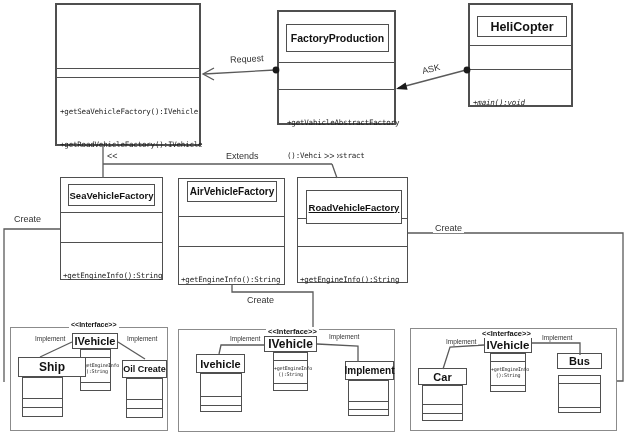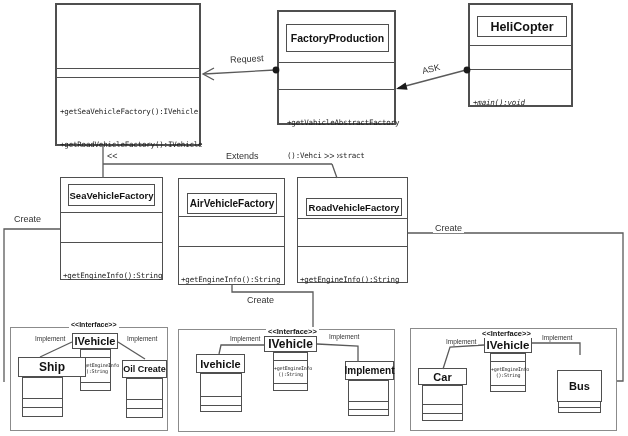--- a/index.html
+++ b/index.html
@@ -99,32 +99,32 @@
       <span>SeaVehicleFactory</span>
     </div>
     <div class="hline" style="top:34px;"></div>
     <div class="hline" style="top:64px;"></div>
     <div class="methods" style="left:2px;top:70px;">
       <div>+getEngineInfo():String</div>
     </div>
   </div>
 
   <div class="box thin" style="left:178px;top:178px;width:107px;height:107px;">
-    <div class="tbox" style="left:8px;top:14px;width:90px;height:21px;font-size:10px;">
+    <div class="tbox" style="left:8px;top:2px;width:90px;height:21px;font-size:10px;">
       <span>AirVehicleFactory</span>
     </div>
     <div class="hline" style="top:37px;"></div>
     <div class="hline" style="top:67px;"></div>
     <div class="methods" style="left:2px;top:73px;">
       <div>+getEngineInfo():String</div>
     </div>
   </div>
 
   <div class="box thin" style="left:297px;top:177px;width:111px;height:106px;">
-    <div class="tbox" style="left:8px;top:20px;width:96px;height:18px;font-size:9.5px;">
+    <div class="tbox" style="left:8px;top:12px;width:96px;height:34px;font-size:9.5px;text-decoration:underline;">
       <span>RoadVehicleFactory</span>
     </div>
     <div class="hline" style="top:40px;"></div>
     <div class="hline" style="top:68px;"></div>
     <div class="methods" style="left:2px;top:74px;">
       <div>+getEngineInfo():String</div>
     </div>
   </div>
 
   <div class="lbl" style="left:12px;top:214px;font-size:9px;">Create</div>
@@ -206,21 +206,21 @@
   </div>
   <div class="lbl" style="left:444px;top:338px;font-size:6.5px;">Implement</div>
   <div class="lbl" style="left:540px;top:334px;font-size:6.5px;">Implement</div>
   <div class="tbox" style="left:418px;top:368px;width:49px;height:17px;font-size:11px;">
     <span>Car</span>
   </div>
   <div class="comp" style="left:422px;top:385px;width:41px;height:36px;">
     <div class="hline" style="top:18px;"></div>
     <div class="hline" style="top:27px;"></div>
   </div>
-  <div class="tbox" style="left:557px;top:370px;width:45px;height:32px;font-size:11px;">
+  <div class="tbox" style="left:557px;top:353px;width:45px;height:16px;font-size:11px;">
     <span>Bus</span>
   </div>
   <div class="comp" style="left:558px;top:375px;width:43px;height:38px;">
     <div class="hline" style="top:7px;"></div>
     <div class="hline" style="top:31px;"></div>
   </div>
 
 </div>
 
 </body></html>

